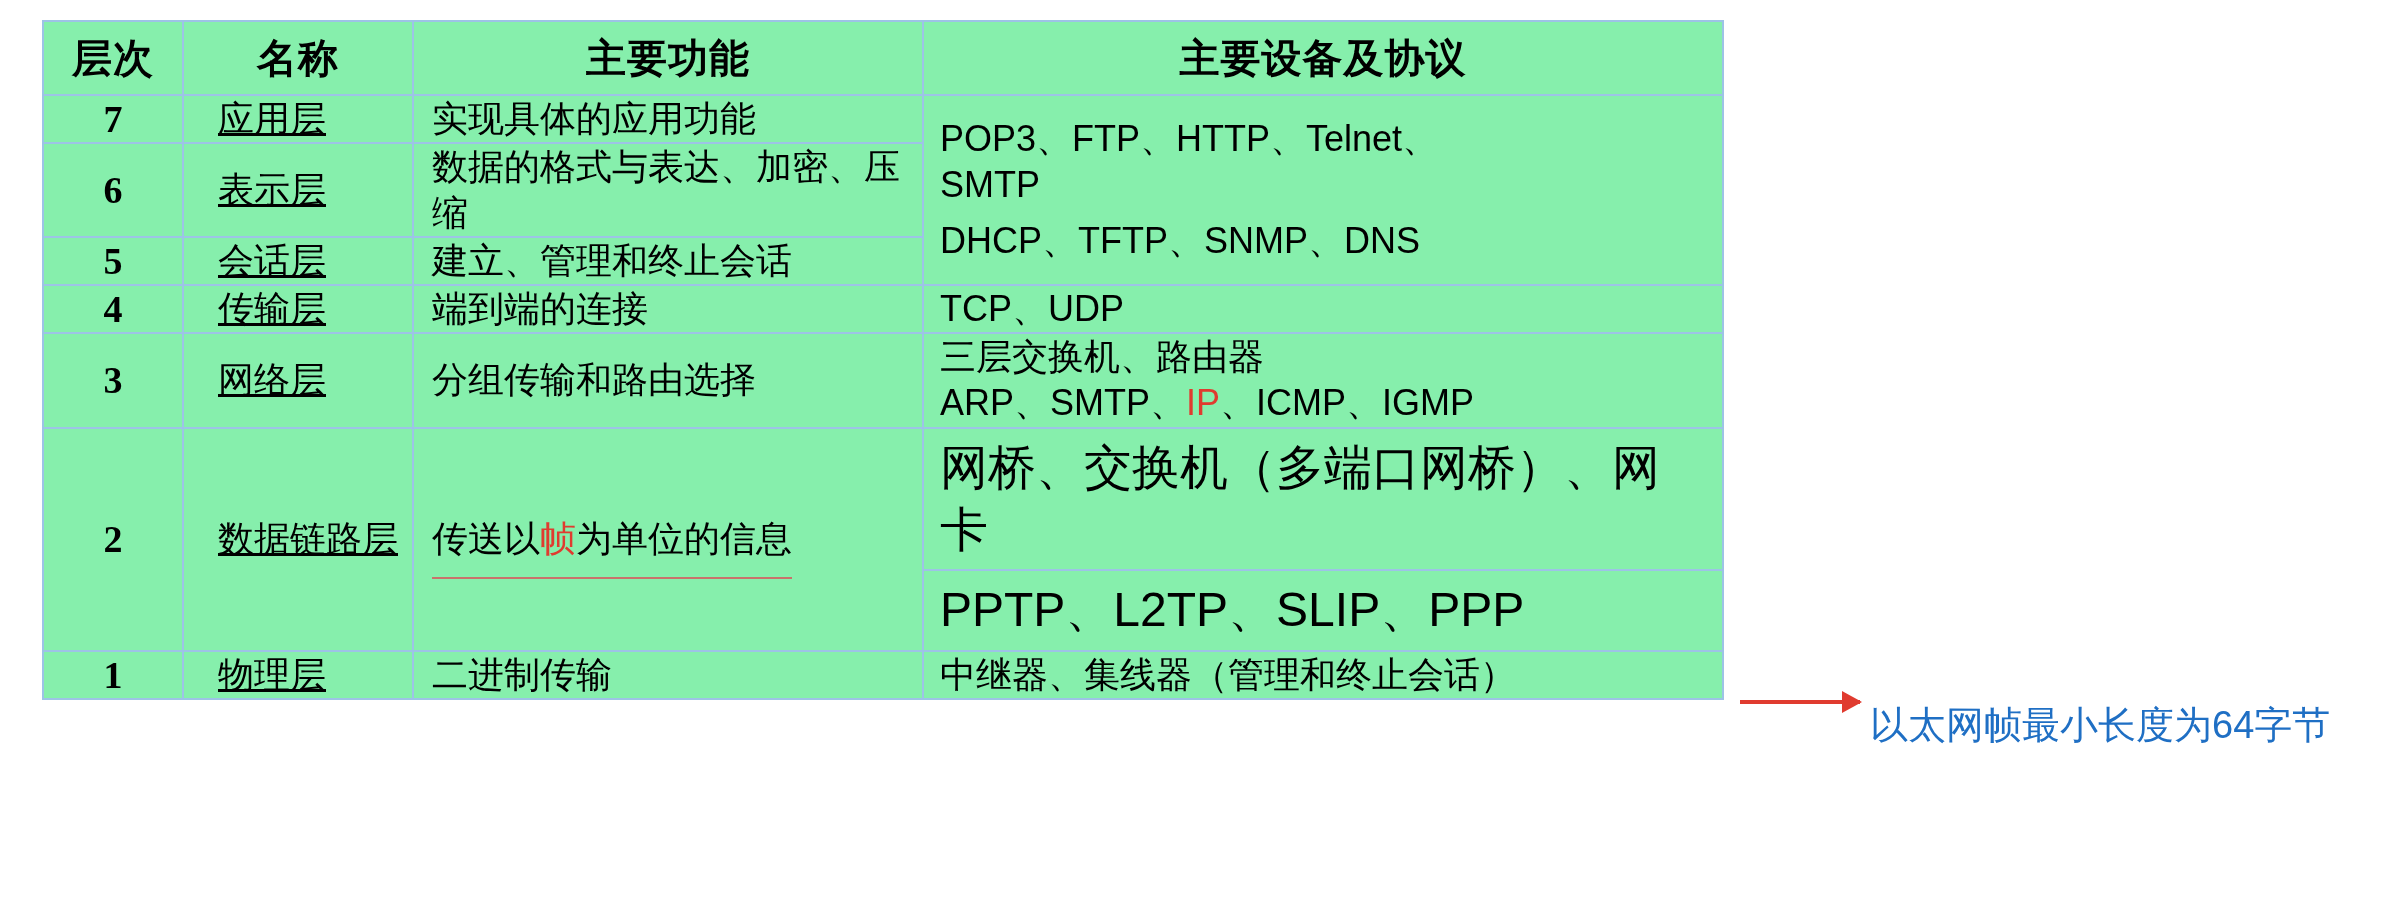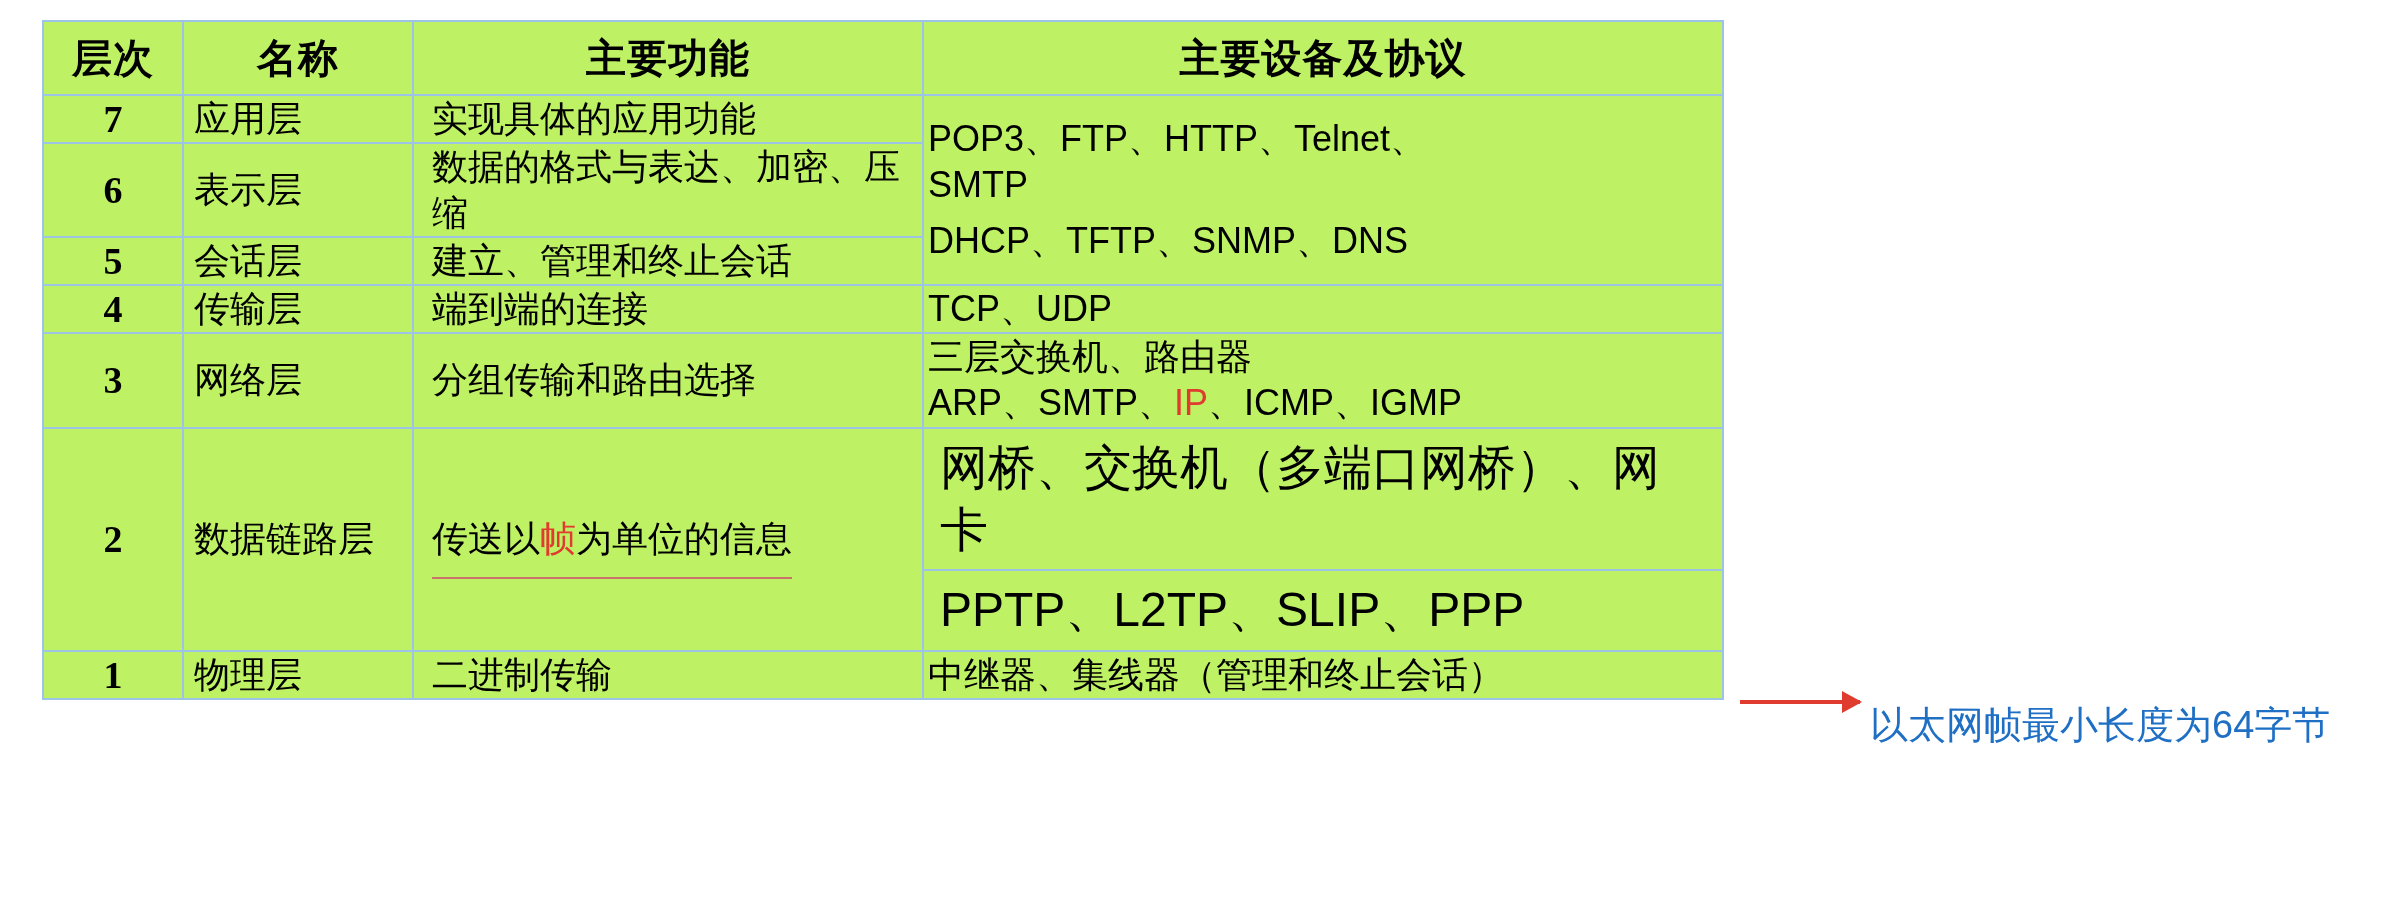--- a/index.html
+++ b/index.html
@@ -18,21 +18,21 @@
   .osi-wrap {
     position: absolute;
     left: 42px;
     top: 20px;
     width: 1680px;
   }
   table.osi {
     border-collapse: collapse;
     table-layout: fixed;
     width: 1680px;
-    background: #bef264;
+    background: #86efac;
   }
   table.osi td, table.osi th {
     border: 2px solid #9dc3e6;
     padding: 0;
     vertical-align: middle;
     color: #000000;
   }
   .c-layer { width: 140px; }
   .c-name  { width: 230px; }
   .c-func  { width: 510px; }
@@ -50,28 +50,29 @@
     font-size: 38px;
     font-weight: bold;
     font-family: "Liberation Serif", "DejaVu Serif", serif;
   }
   td.cell {
     font-size: 36px;
     padding: 8px 14px;
     line-height: 1.28;
   }
   td.cell.name {
-    padding-left: 10px;
+    padding-left: 34px;
+    text-decoration: underline;
   }
   td.cell.func {
     padding-left: 18px;
     border-radius: 22px;
   }
   td.cell.dev {
-    padding-left: 4px;
+    padding-left: 16px;
     margin-left: 11px;
   }
   .nowrapline { white-space: nowrap; }
   .red { color: #e03b2f; }
   .underline-red {
     border-bottom: 2px solid #c9736b;
     padding-bottom: 18px;
   }
 
   

